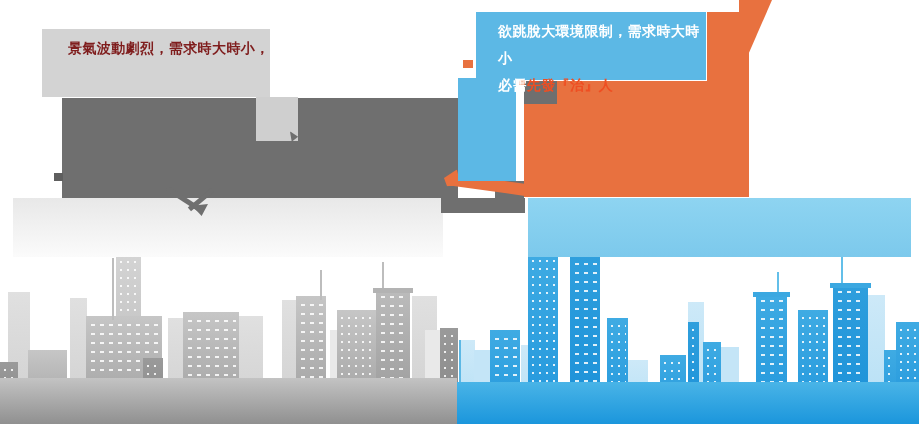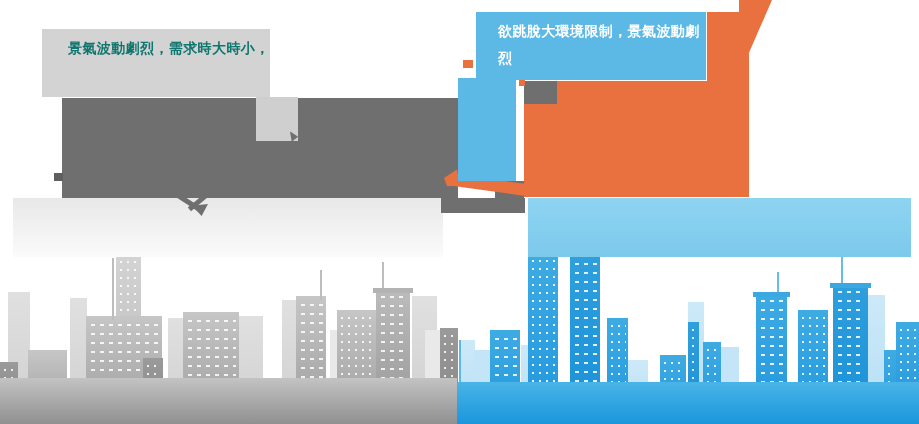--- a/index.html
+++ b/index.html
@@ -27,21 +27,21 @@
     background-size:7px 8px}
   .w-dash::after{content:"";position:absolute;left:3px;right:3px;top:5px;bottom:12px;
     background-image:radial-gradient(2.6px 1.3px at 4px 4px,rgba(255,255,255,.85) 96%,transparent 100%);
     background-size:9px 9px}
   .ant-gray{position:absolute;width:2px;background:#bdbdbd}
   .ant-blue{position:absolute;width:2px;background:#63bfe9}
   .roof-gray{position:absolute;height:5px;background:#b3b3b3}
   .roof-blue{position:absolute;height:5px;background:#3ba8e1}
   
   .bub{font-size:14px;font-weight:600;line-height:27px;letter-spacing:.4px}
-  #left-bubble{left:42px;top:29px;width:228px;height:68px;background:#d3d3d3;color:#0f766e;
+  #left-bubble{left:42px;top:29px;width:228px;height:68px;background:#d3d3d3;color:#7f1d1d;
     padding:6px 0 0 26px;box-sizing:border-box}
   #right-bubble{left:476px;top:12px;width:230px;height:68px;background:#5cb8e5;color:#ffffff;
     padding:6px 0 0 22px;box-sizing:border-box}
   .hl{color:#ef4e22}
 </style>
 </head>
 <body>
 
 <div id="stage">
 
@@ -132,16 +132,19 @@
     <div class="abs" style="left:168px;top:186px;width:42px;height:5px;background:#6f6f6f;transform:rotate(33deg);transform-origin:left top"></div>
     <div class="abs" style="left:214px;top:192px;width:30px;height:5px;background:#6f6f6f;transform:rotate(140deg);transform-origin:left top"></div>
     <div class="abs" style="left:192px;top:204px;width:16px;height:12px;background:#6f6f6f;
                 clip-path:polygon(0 15%,100% 0,60% 100%)"></div>
   </div>
 
   <div class="abs bub" id="left-bubble">
     <div>景氣波動劇烈，需求時大時小，</div>
   </div>
   <div class="abs bub" id="right-bubble">
-    <div>欲跳脫大環境限制，景氣波動劇烈</div>
+    <div>欲跳脫大環境限制，需求時大時小</div>
+    <div>
+      <span>必需</span><span class="hl">先發『治』人</span>
+    </div>
   </div>
 
 </div>
 
 </body></html>

